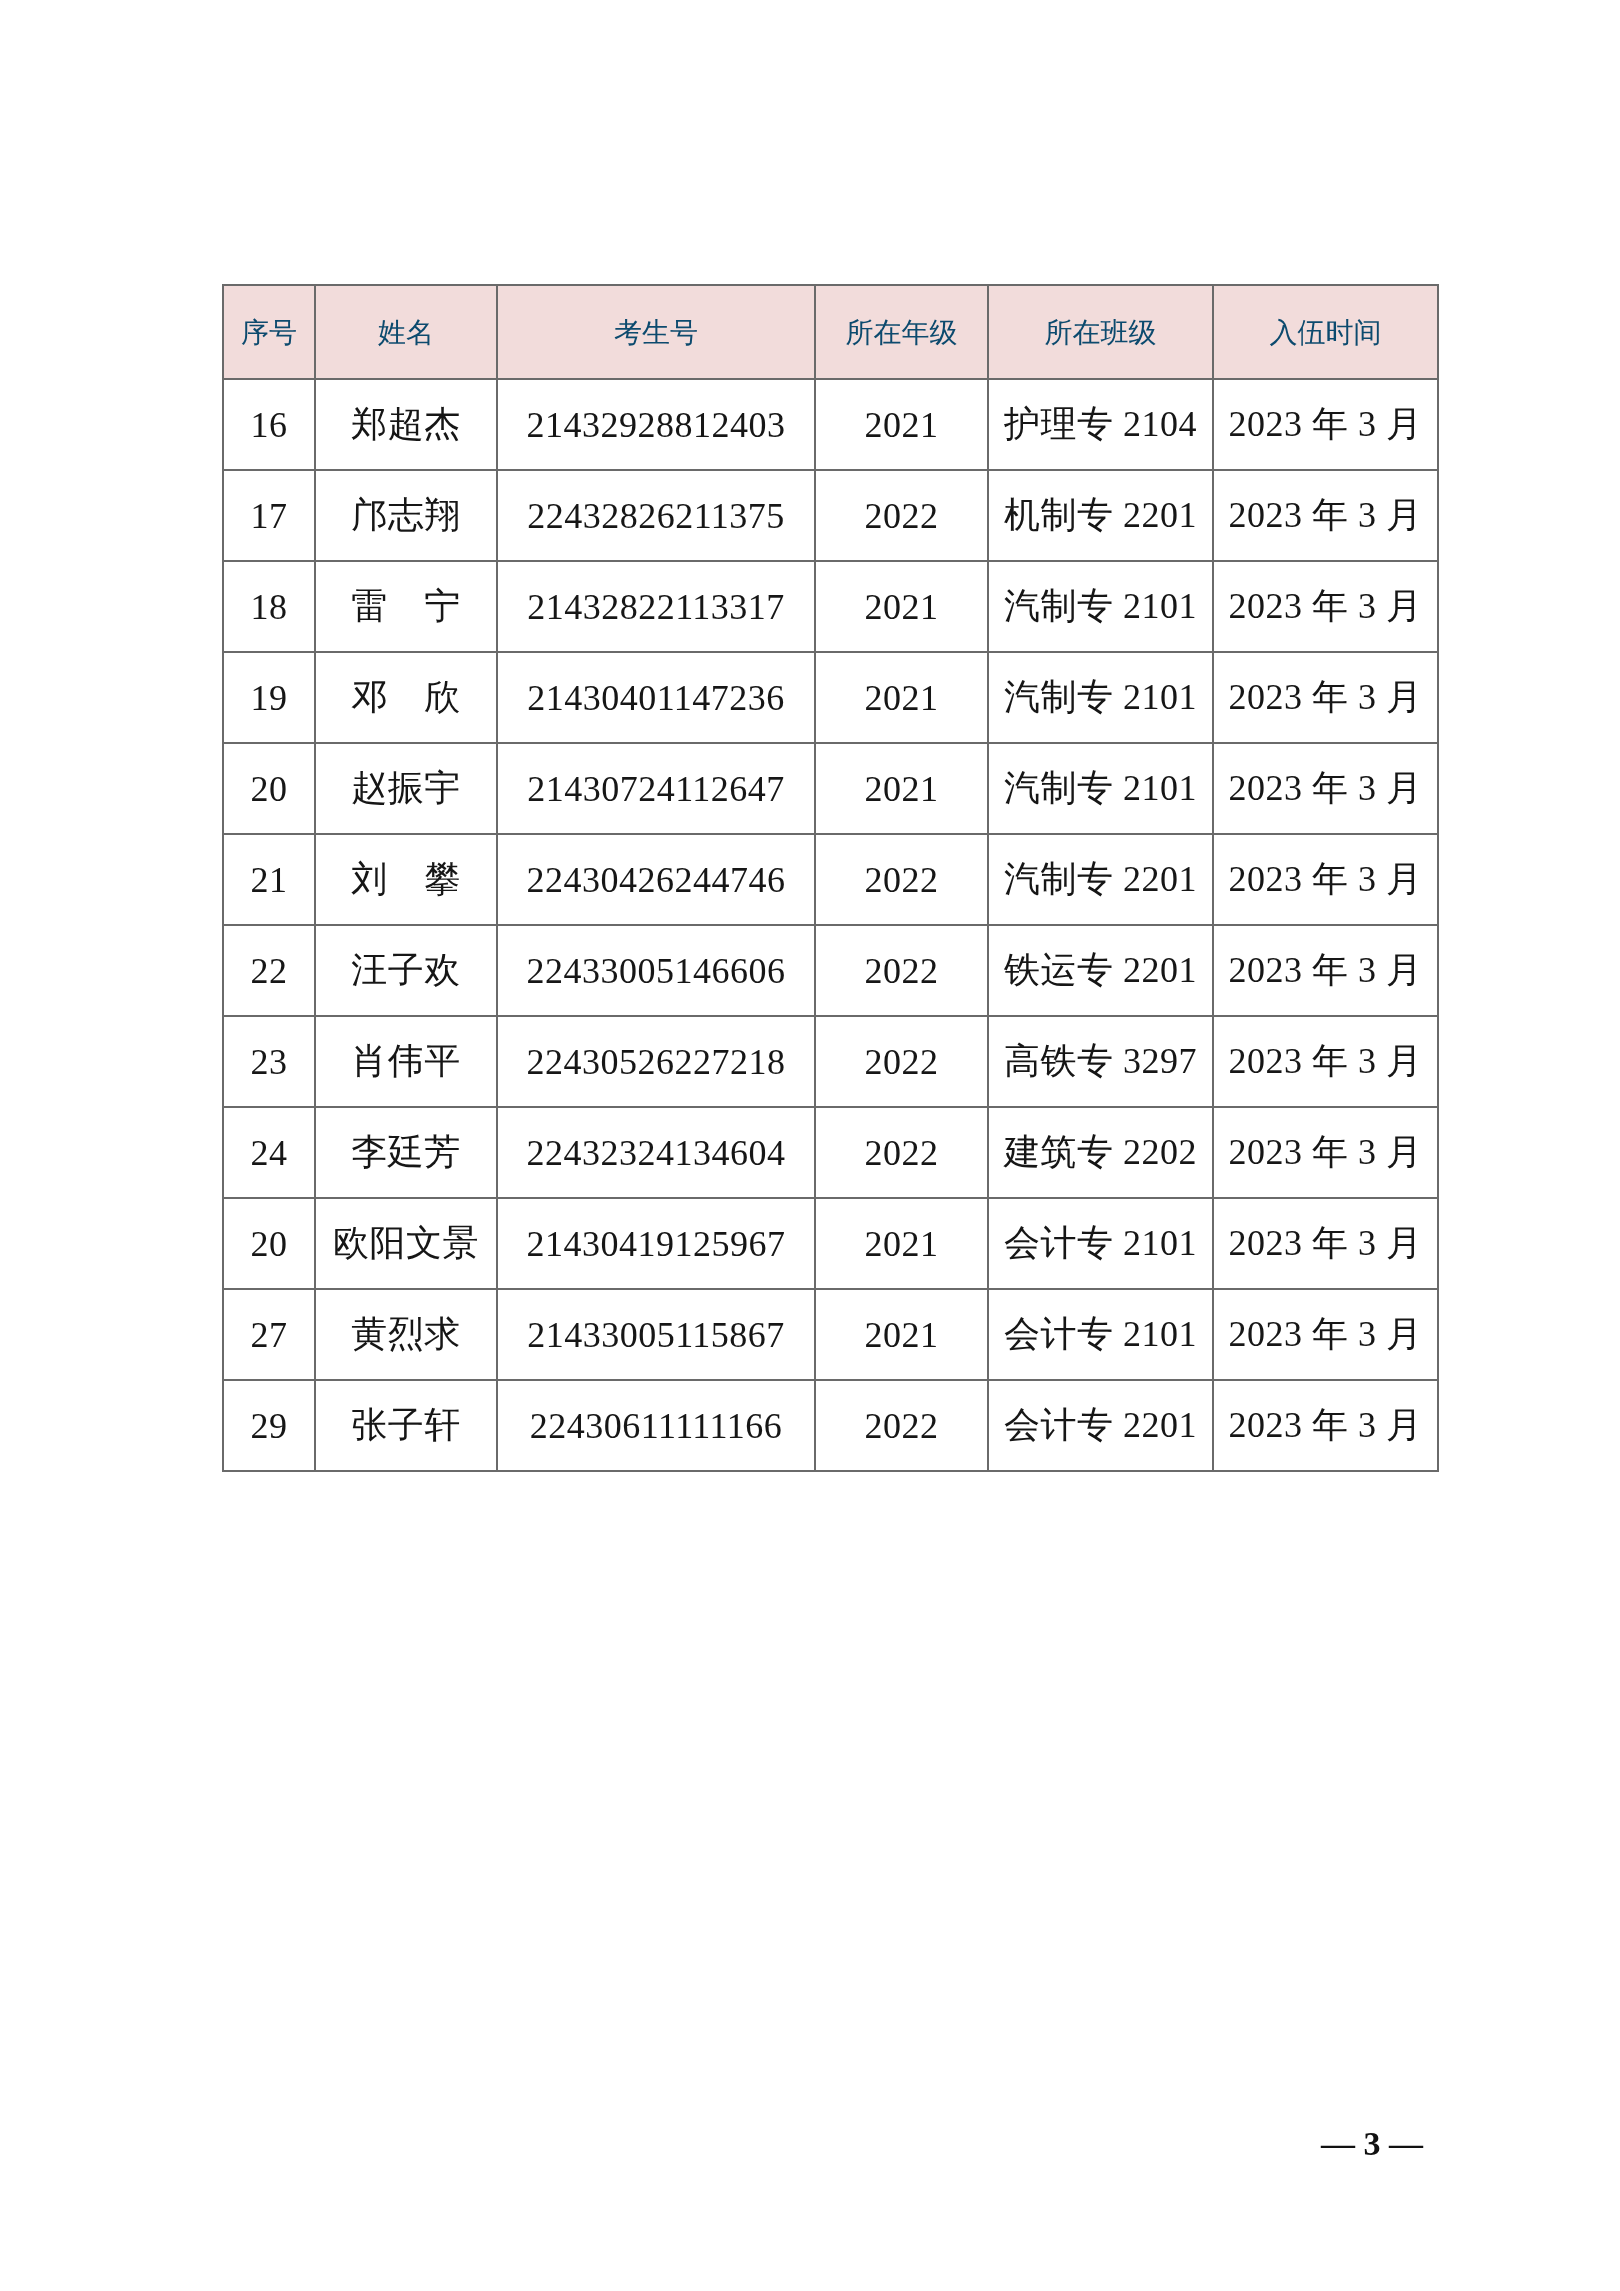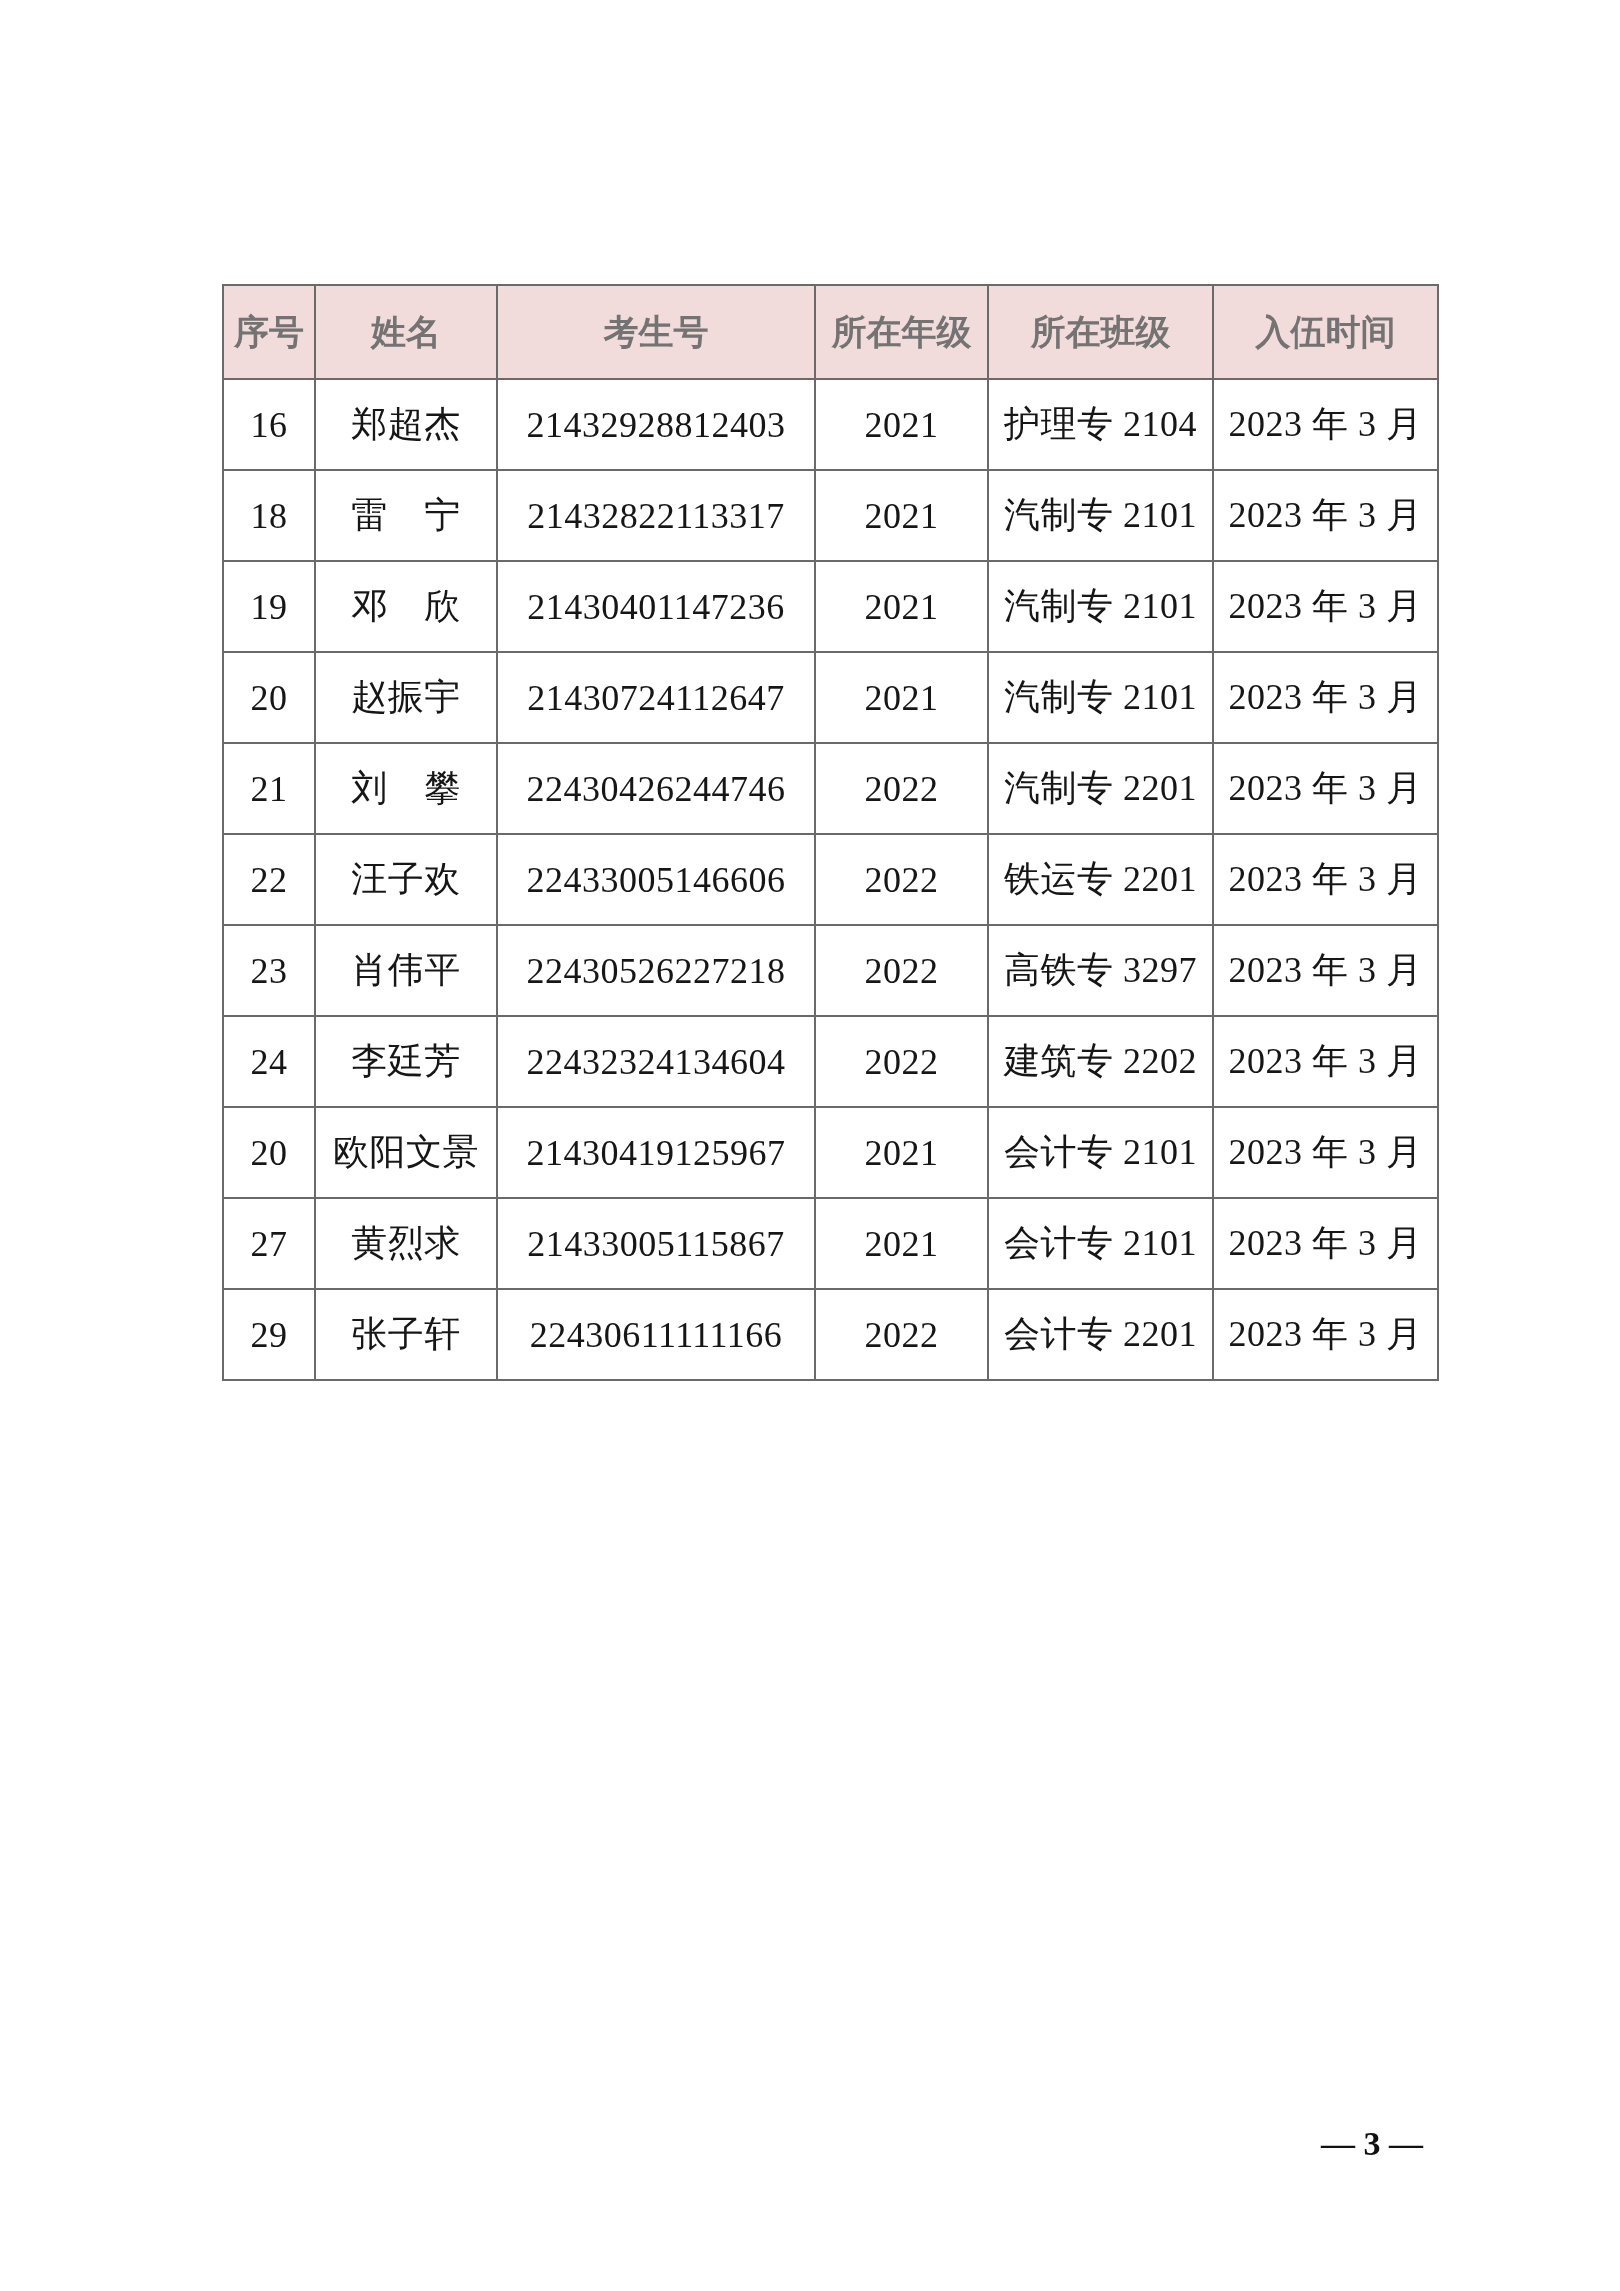--- a/index.html
+++ b/index.html
@@ -30,24 +30,24 @@
     border: 2px solid #6a6a6a;
     text-align: center;
     vertical-align: middle;
     padding: 0 5.9px;
     overflow: hidden;
   }
   table.roster thead th {
     background: #f2dcdb;
     height: 92px;
     font-family: "Liberation Sans", "DejaVu Sans", sans-serif;
-    font-size: 35px;
-    font-weight: 700;
+    font-size: 28px;
+    font-weight: 400;
     line-height: 1.25;
-    color: #737373;
+    color: #0c4a6e;
   }
   table.roster tbody td {
     height: 89px;
     font-size: 36px;
     font-weight: 400;
     letter-spacing: 0.5px;
     background: #ffffff;
   }
   table.roster tbody td.num-cell {
     letter-spacing: 0.5px;
@@ -90,20 +90,28 @@
         <th>入伍时间</th>
       </tr>
     </thead>
     <tbody>
         <tr>
           <td class="num-cell">16</td>
           <td>郑超杰</td>
           <td class="num-cell">21432928812403</td>
           <td class="num-cell">2021</td>
           <td>护理专 2104</td>
+          <td>2023 年 3 月</td>
+        </tr>
+        <tr>
+          <td class="num-cell">17</td>
+          <td>邝志翔</td>
+          <td class="num-cell">22432826211375</td>
+          <td class="num-cell">2022</td>
+          <td>机制专 2201</td>
           <td>2023 年 3 月</td>
         </tr>
         <tr>
           <td class="num-cell">18</td>
           <td>雷　宁</td>
           <td class="num-cell">21432822113317</td>
           <td class="num-cell">2021</td>
           <td>汽制专 2101</td>
           <td>2023 年 3 月</td>
         </tr>

